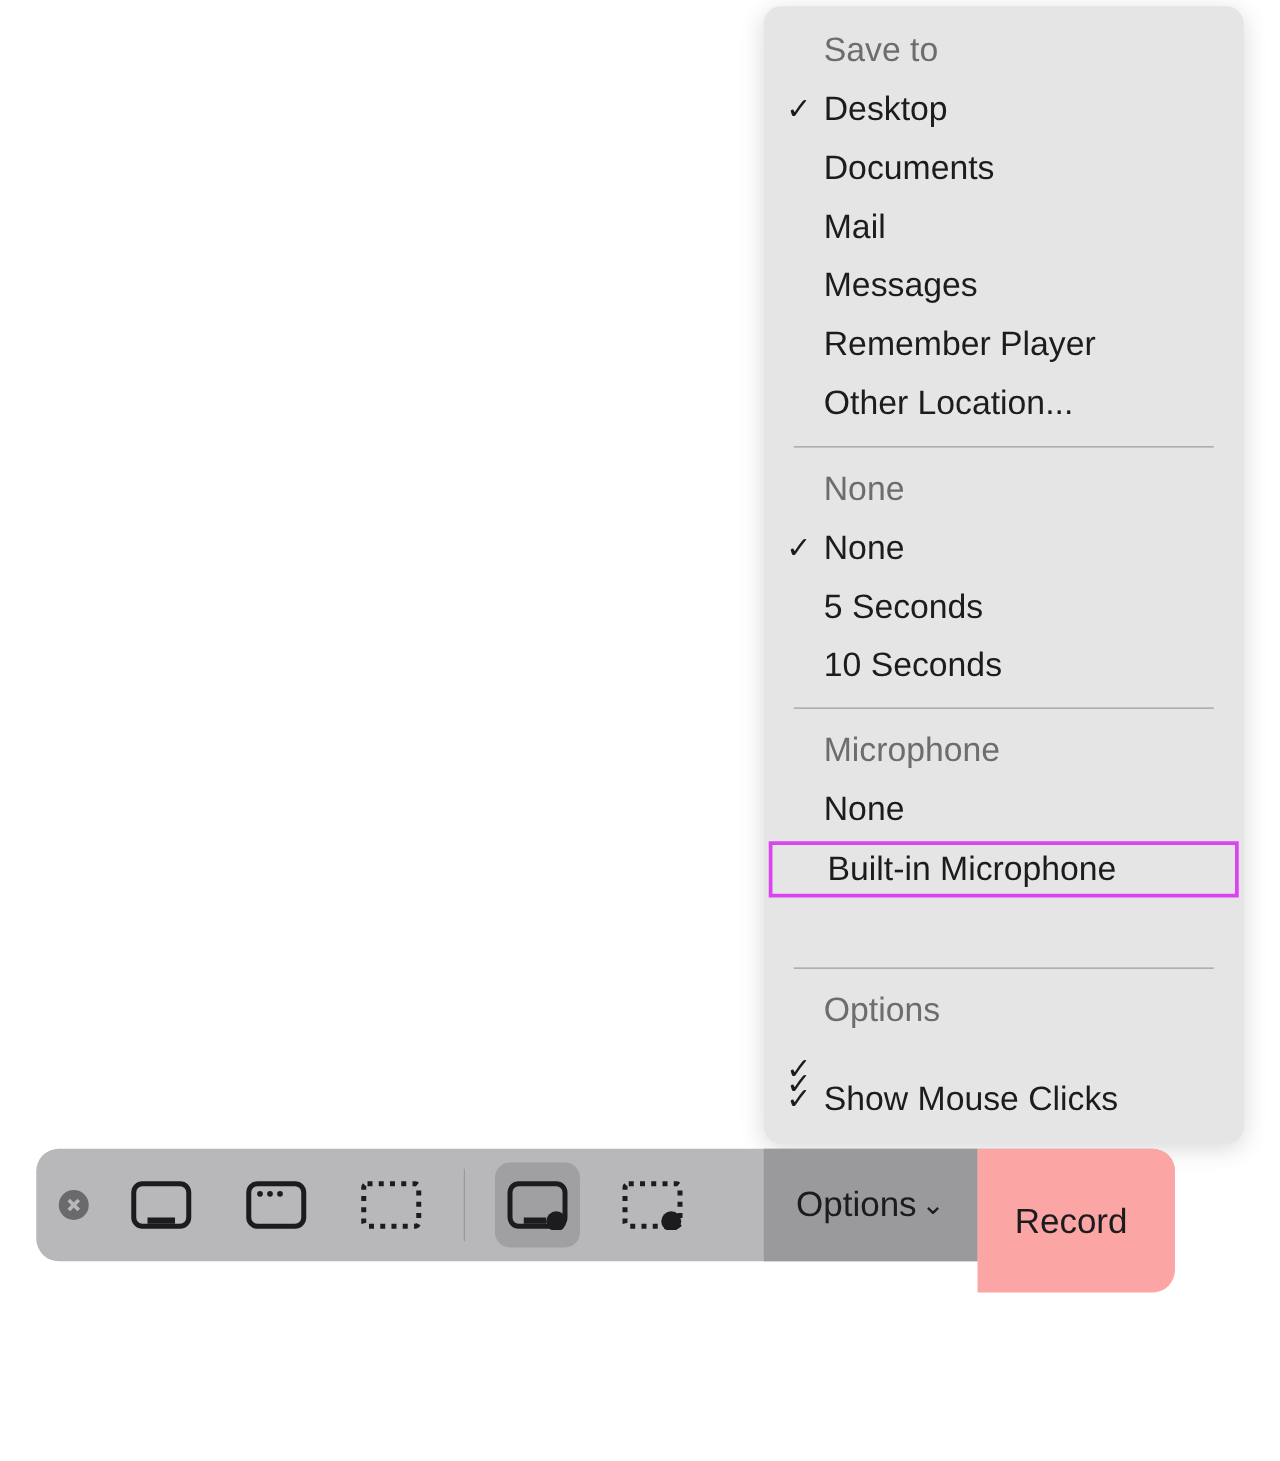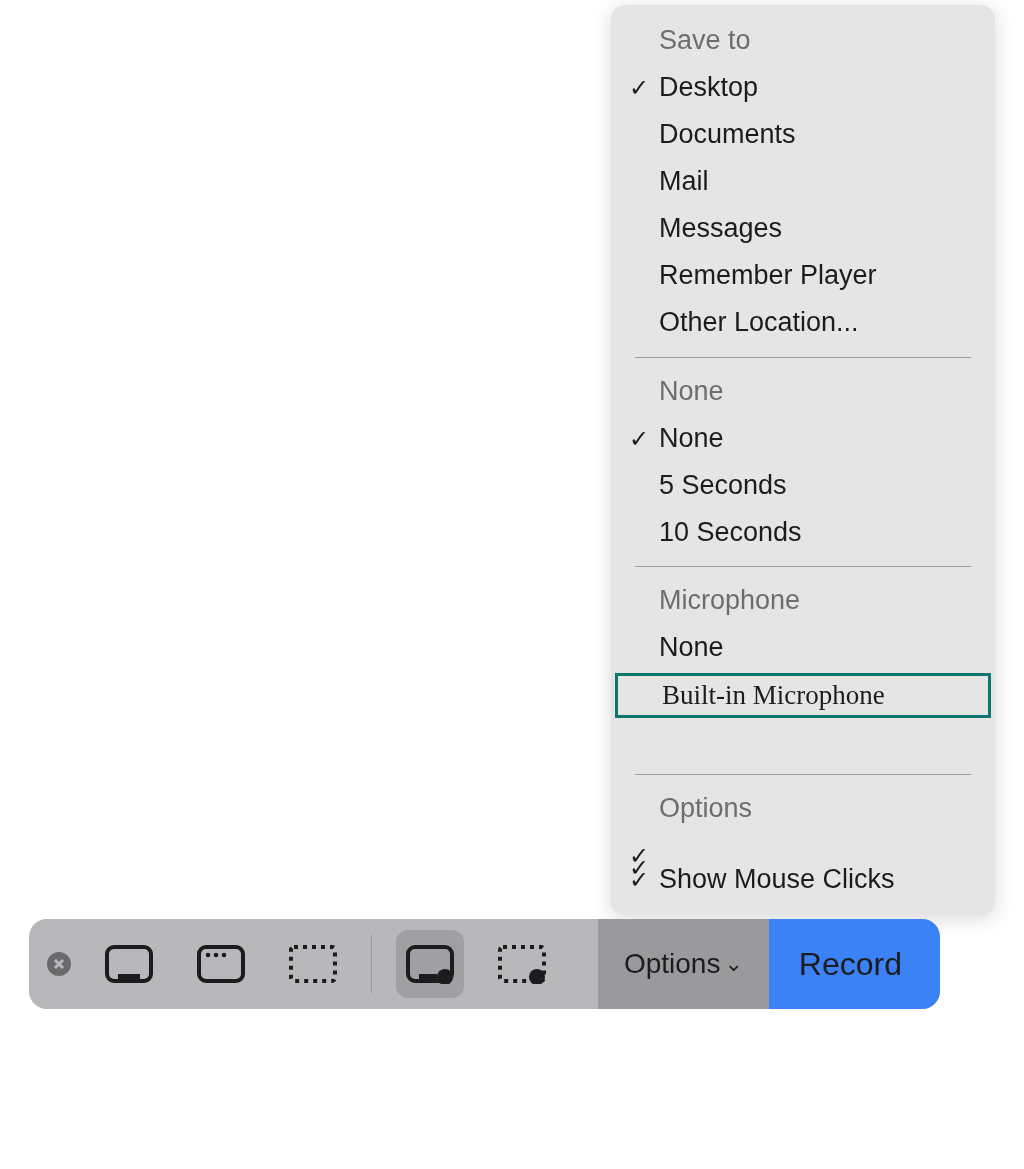--- a/index.html
+++ b/index.html
@@ -65,29 +65,29 @@
       background: #9a9a9d;
       display: flex;
       align-items: center;
       cursor: pointer;
       font-size: 28px;
       color: #1c1c1e;
     }
     .options-btn .chev { margin-left: 4px; font-size: 22px; }
     
     .record-btn {
-      height: 90px;
+      height: 115px;
       padding: 0 38px 0 30px;
-      background: #3b82f6;
+      background: #fca5a5;
       border-top-right-radius: 18px;
       border-bottom-right-radius: 18px;
       display: flex;
       align-items: center;
       cursor: pointer;
-      font-size: 32px;
+      font-size: 28px;
       color: #1c1c1e;
     }
     
     .right-group {
       display: flex;
       align-items: stretch;
       margin-right: -18px;
       height: 90px;
     }
     
@@ -120,24 +120,23 @@
       left: 18px;
       top: 8px;
       font-size: 24px;
     }
     .menu-sep {
       height: 1px;
       background: #9d9d9f;
       margin: 10px 24px;
     }
     .highlight-box {
-      border: 3px solid #0f766e;
+      border: 3px solid #d946ef;
       padding: 2px 20px 2px 44px !important;
       margin: 2px 4px;
-      font-family: Liberation Serif, serif;
     }
     .blank-row { height: 44px; }
   </style>
 </head>
 <body>
 
 <div class="menu">
 
   <div class="section-header">Save to</div>
   <div class="menu-item"><span class="check">✓</span><span>Desktop</span></div>

